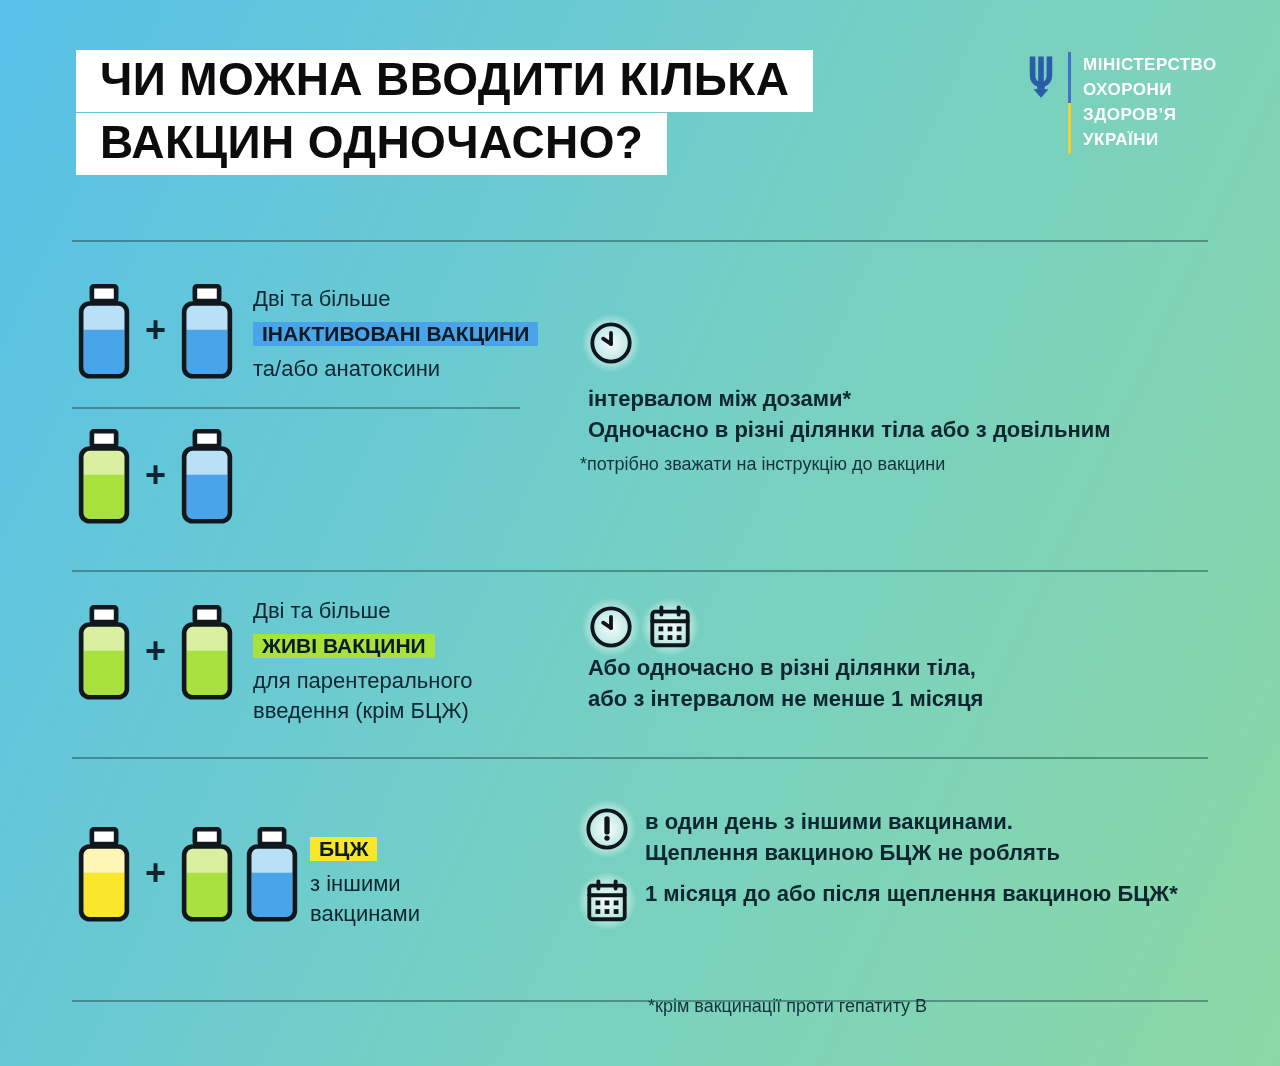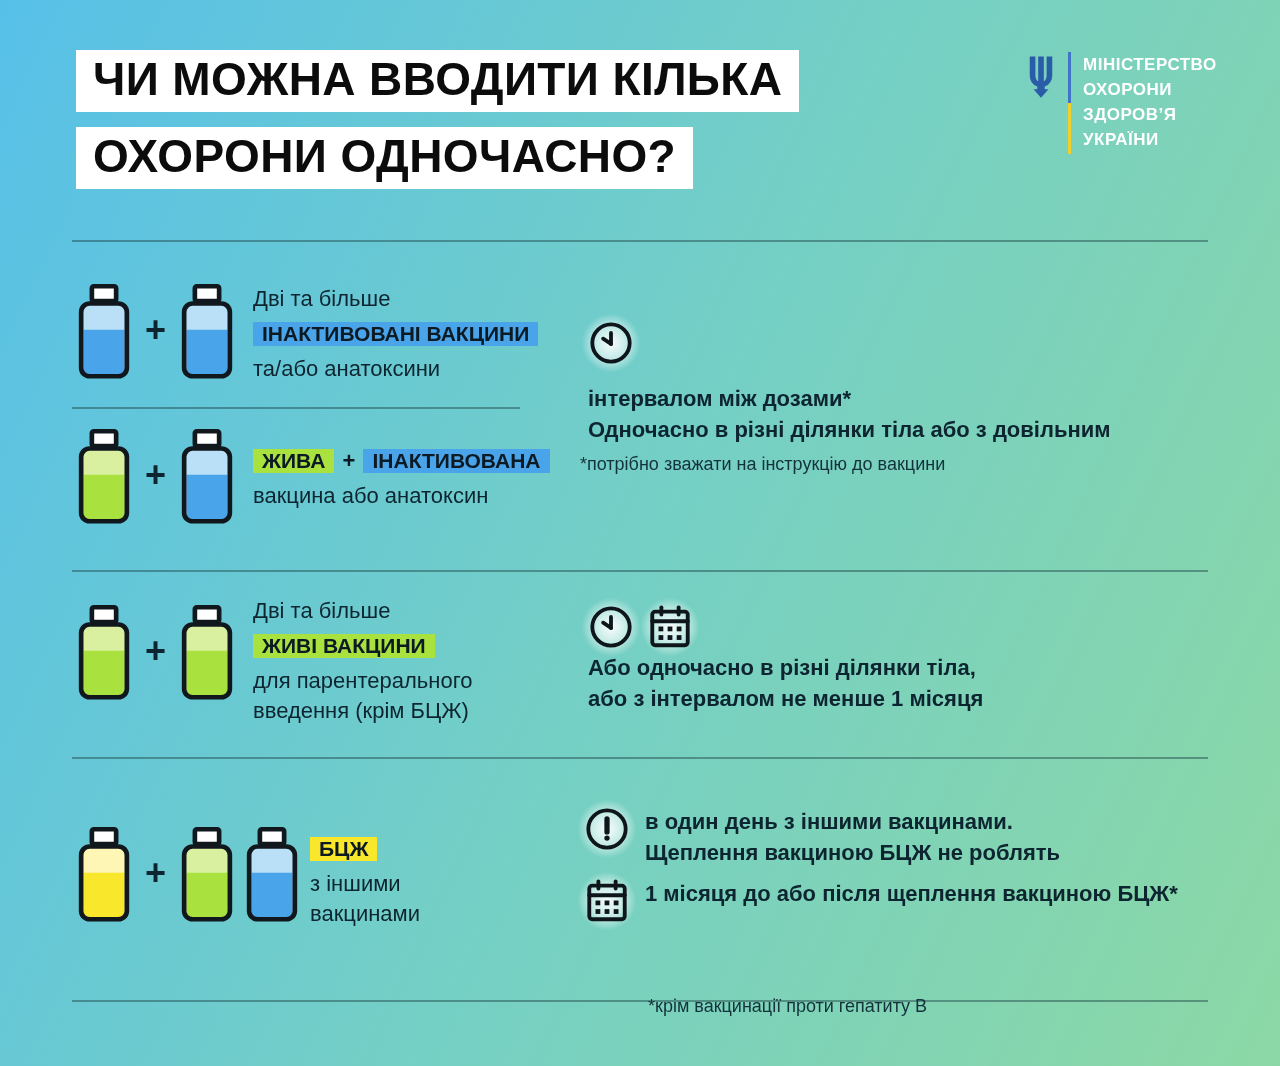--- a/index.html
+++ b/index.html
@@ -4,21 +4,21 @@
 <style>
   html,body{margin:0;padding:0;}
   body{font-family:"Liberation Sans","DejaVu Sans",sans-serif;background:#e7f2f2;}
 
   .poster{position:relative;width:1280px;height:1066px;overflow:hidden;
     background:linear-gradient(115deg,#57c0e8 0%,#74cfc5 50%,#8cd8a5 100%);}
 
   
   .title{position:absolute;left:76px;top:50px;}
   .title-chip{display:table;background:#ffffff;color:#0c0c0c;font-weight:700;
-    font-size:46px;line-height:1.02;padding:6px 17px 9px;margin-bottom:15px;letter-spacing:.4px;}
+    font-size:46px;line-height:1.02;padding:6px 24px 9px;margin-bottom:1px;letter-spacing:.4px;}
 
   
   .ministry{position:absolute;left:1026px;top:52px;display:flex;align-items:flex-start;gap:12px;}
   .trident{width:30px;height:46px;margin-top:2px;display:block;}
   .flag-bar{width:3px;height:102px;display:flex;flex-direction:column;}
   .flag-bar .blue{flex:1;background:#3f74c7;}
   .flag-bar .yellow{flex:1;background:#f3cf2c;}
   .ministry-name{color:#ffffff;font-weight:700;font-size:17px;line-height:25px;letter-spacing:.5px;}
 
   
@@ -57,21 +57,21 @@
   .note-bold{position:absolute;font-weight:700;font-size:22px;line-height:31px;color:#0d2530;}
   .note-foot{position:absolute;font-size:18px;color:#14323c;}
 </style>
 </head>
 <body>
 
 <div class="poster">
 
   <div class="title">
     <div class="title-chip">ЧИ МОЖНА ВВОДИТИ КІЛЬКА</div>
-    <div class="title-chip">ОХОРОНИ ОДНОЧАСНО?</div>
+    <div class="title-chip">ВАКЦИН ОДНОЧАСНО?</div>
   </div>
 
   <div class="ministry">
     <svg class="trident" viewBox="0 0 32 48">
       <path d="M4 2 H10 V22 Q10 27 13 28.5 V2 H19 V28.5 Q22 27 22 22 V2 H28 V22 Q28 31 20 34 V37 H24 L16 46 L8 37 H12 V34 Q4 31 4 22 Z" fill="#2a5ca8"></path>
     </svg>
     <div class="flag-bar">
       <div class="blue"></div>
       <div class="yellow"></div>
     </div>
@@ -132,28 +132,20 @@
       <path class="main" d="M8 50 H52 V91 Q52 97.5 45.5 97.5 H14.5 Q8 97.5 8 91 Z"></path>
       <rect class="outline" x="5.5" y="22" width="49" height="78" rx="9"></rect>
     </svg>
     <span class="plus">+</span>
     <svg class="vial vial-blue" viewBox="0 0 60 104">
       <rect class="cap" x="17" y="3.5" width="26" height="16" rx="2"></rect>
       <rect class="top" x="5.5" y="22" width="49" height="78" rx="9"></rect>
       <path class="main" d="M8 50 H52 V91 Q52 97.5 45.5 97.5 H14.5 Q8 97.5 8 91 Z"></path>
       <rect class="outline" x="5.5" y="22" width="49" height="78" rx="9"></rect>
     </svg>
-  </div>
-  <div class="row-text" style="left:253px;top:447px;">
-    <div class="row-line">
-      <span class="chip chip-green">ЖИВА</span>
-      <span class="chip-plus">+</span>
-      <span class="chip chip-blue">ІНАКТИВОВАНА</span>
-    </div>
-    <div class="row-line">вакцина або анатоксин</div>
   </div>
 
   <div class="vials" style="left:76px;top:604px;">
     <svg class="vial vial-green" viewBox="0 0 60 104">
       <rect class="cap" x="17" y="3.5" width="26" height="16" rx="2"></rect>
       <rect class="top" x="5.5" y="22" width="49" height="78" rx="9"></rect>
       <path class="main" d="M8 50 H52 V91 Q52 97.5 45.5 97.5 H14.5 Q8 97.5 8 91 Z"></path>
       <rect class="outline" x="5.5" y="22" width="49" height="78" rx="9"></rect>
     </svg>
     <span class="plus">+</span>

